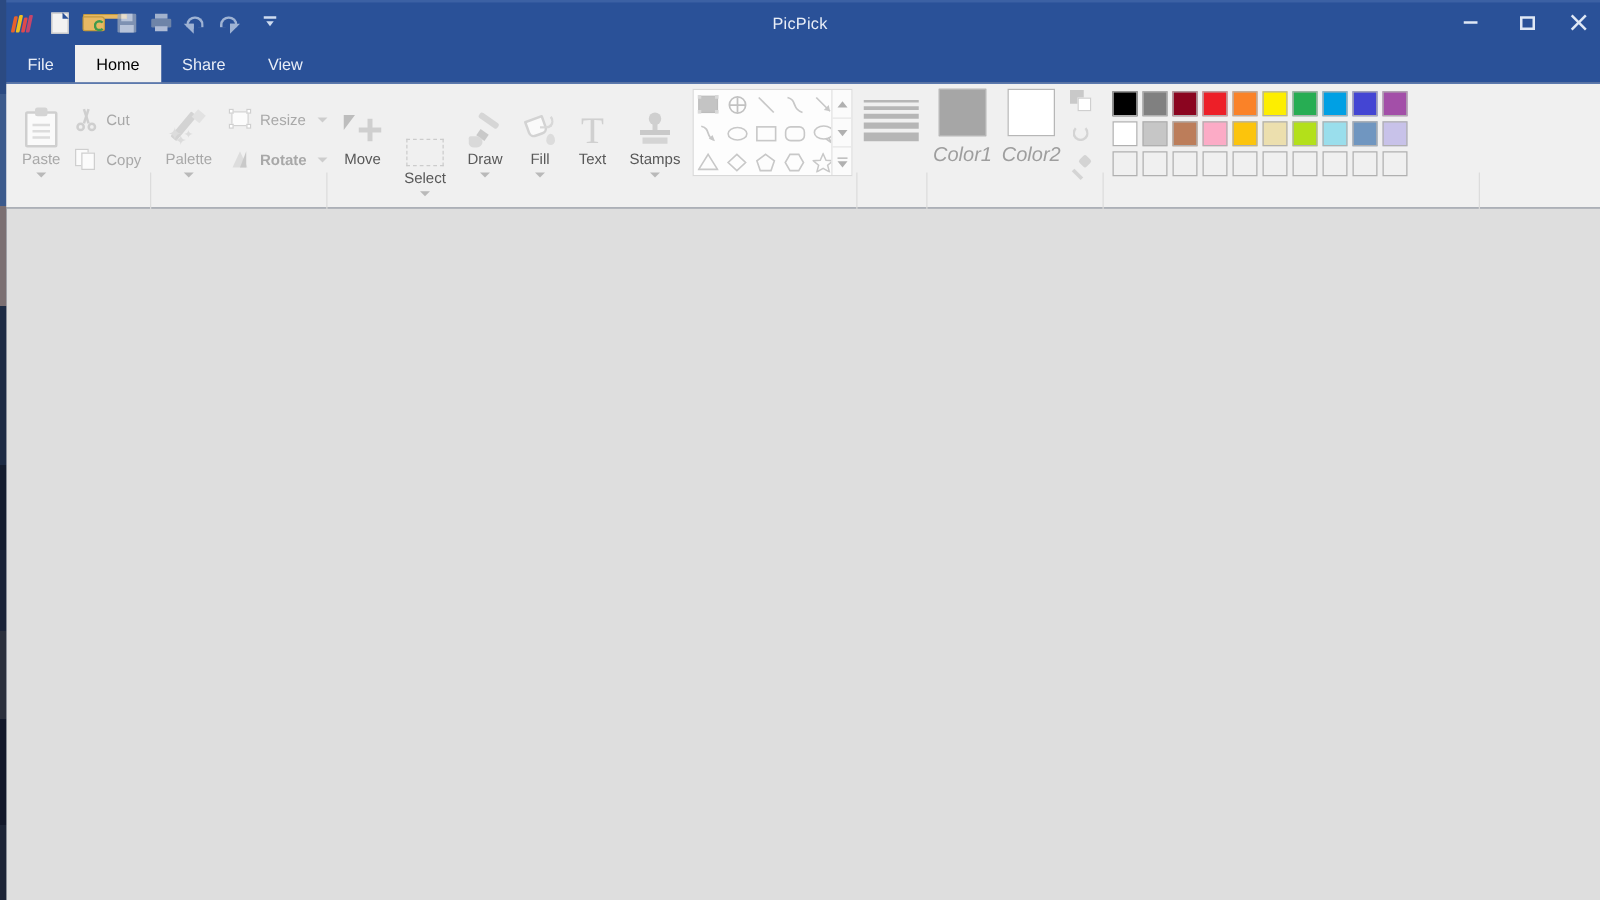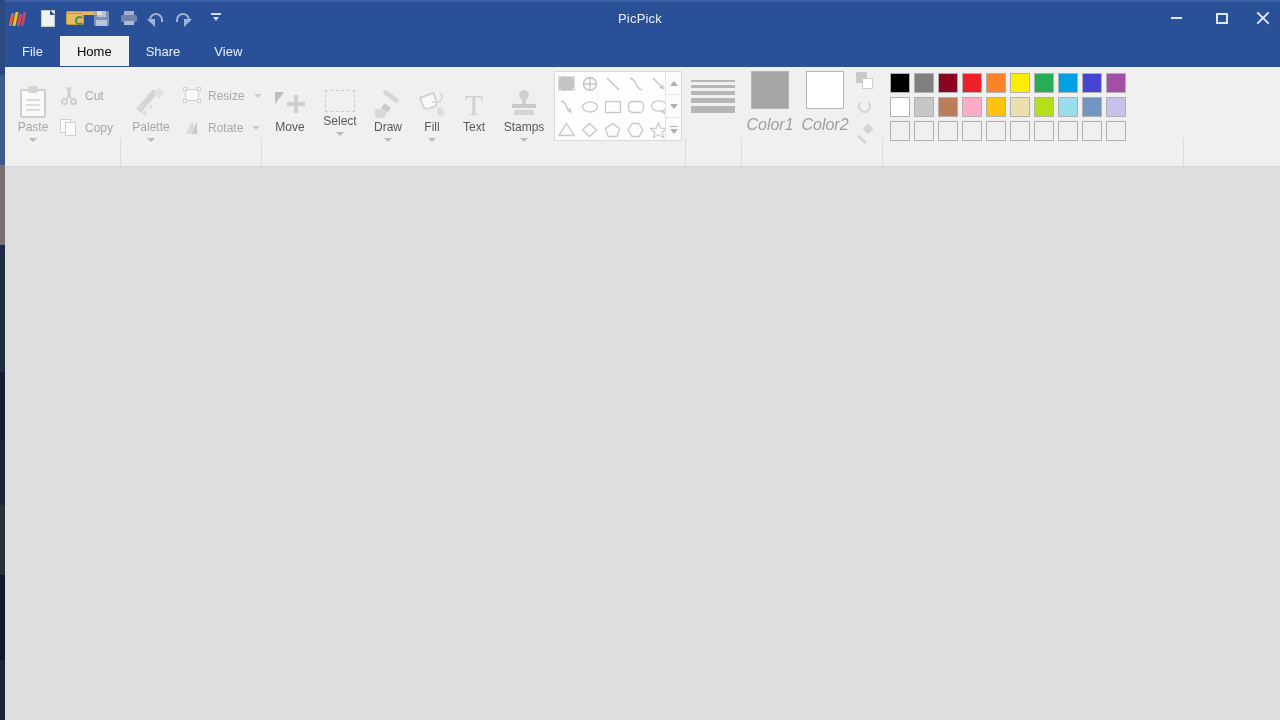--- a/index.html
+++ b/index.html
@@ -449,21 +449,21 @@
           <div class="hd" style="left:0;top:0;"></div>
             <div class="hd" style="right:0;top:0;"></div>
           <div class="hd" style="left:0;bottom:0;"></div>
             <div class="hd" style="right:0;bottom:0;"></div>
         </div>
       </div>
       <span>Resize</span>
       <span class="sdrop"></span>
     </div>
 
-    <div class="smallbtn" style="left:183px; top:50px;">
+    <div class="smallbtn" style="left:183px; top:50px;font-weight:bold;">
       <div class="si">
         <div class="ic-rotate">
             <div class="tri"></div>
             <div class="tri2"></div>
           </div>
       </div>
       <span>Rotate</span>
       <span class="sdrop"></span>
     </div>
 
@@ -473,21 +473,21 @@
           <div class="cur"></div>
           <div class="cross">
               <div class="h"></div>
               <div class="v"></div>
             </div>
         </div>
       </div>
       <div class="lbl on">Move</div>
     </div>
 
-    <div class="bigbtn" style="left:309px; top:0;justify-content:center;">
+    <div class="bigbtn" style="left:309px; top:21px;justify-content:center;">
       <div class="ibox">
         <div class="ic-select"></div>
       </div>
       <div class="lbl on">Select</div>
       <div class="drop"></div>
     </div>
 
     <div class="bigbtn" style="left:357px; top:6px;">
       <div class="ibox">
         <div class="ic-brush">

